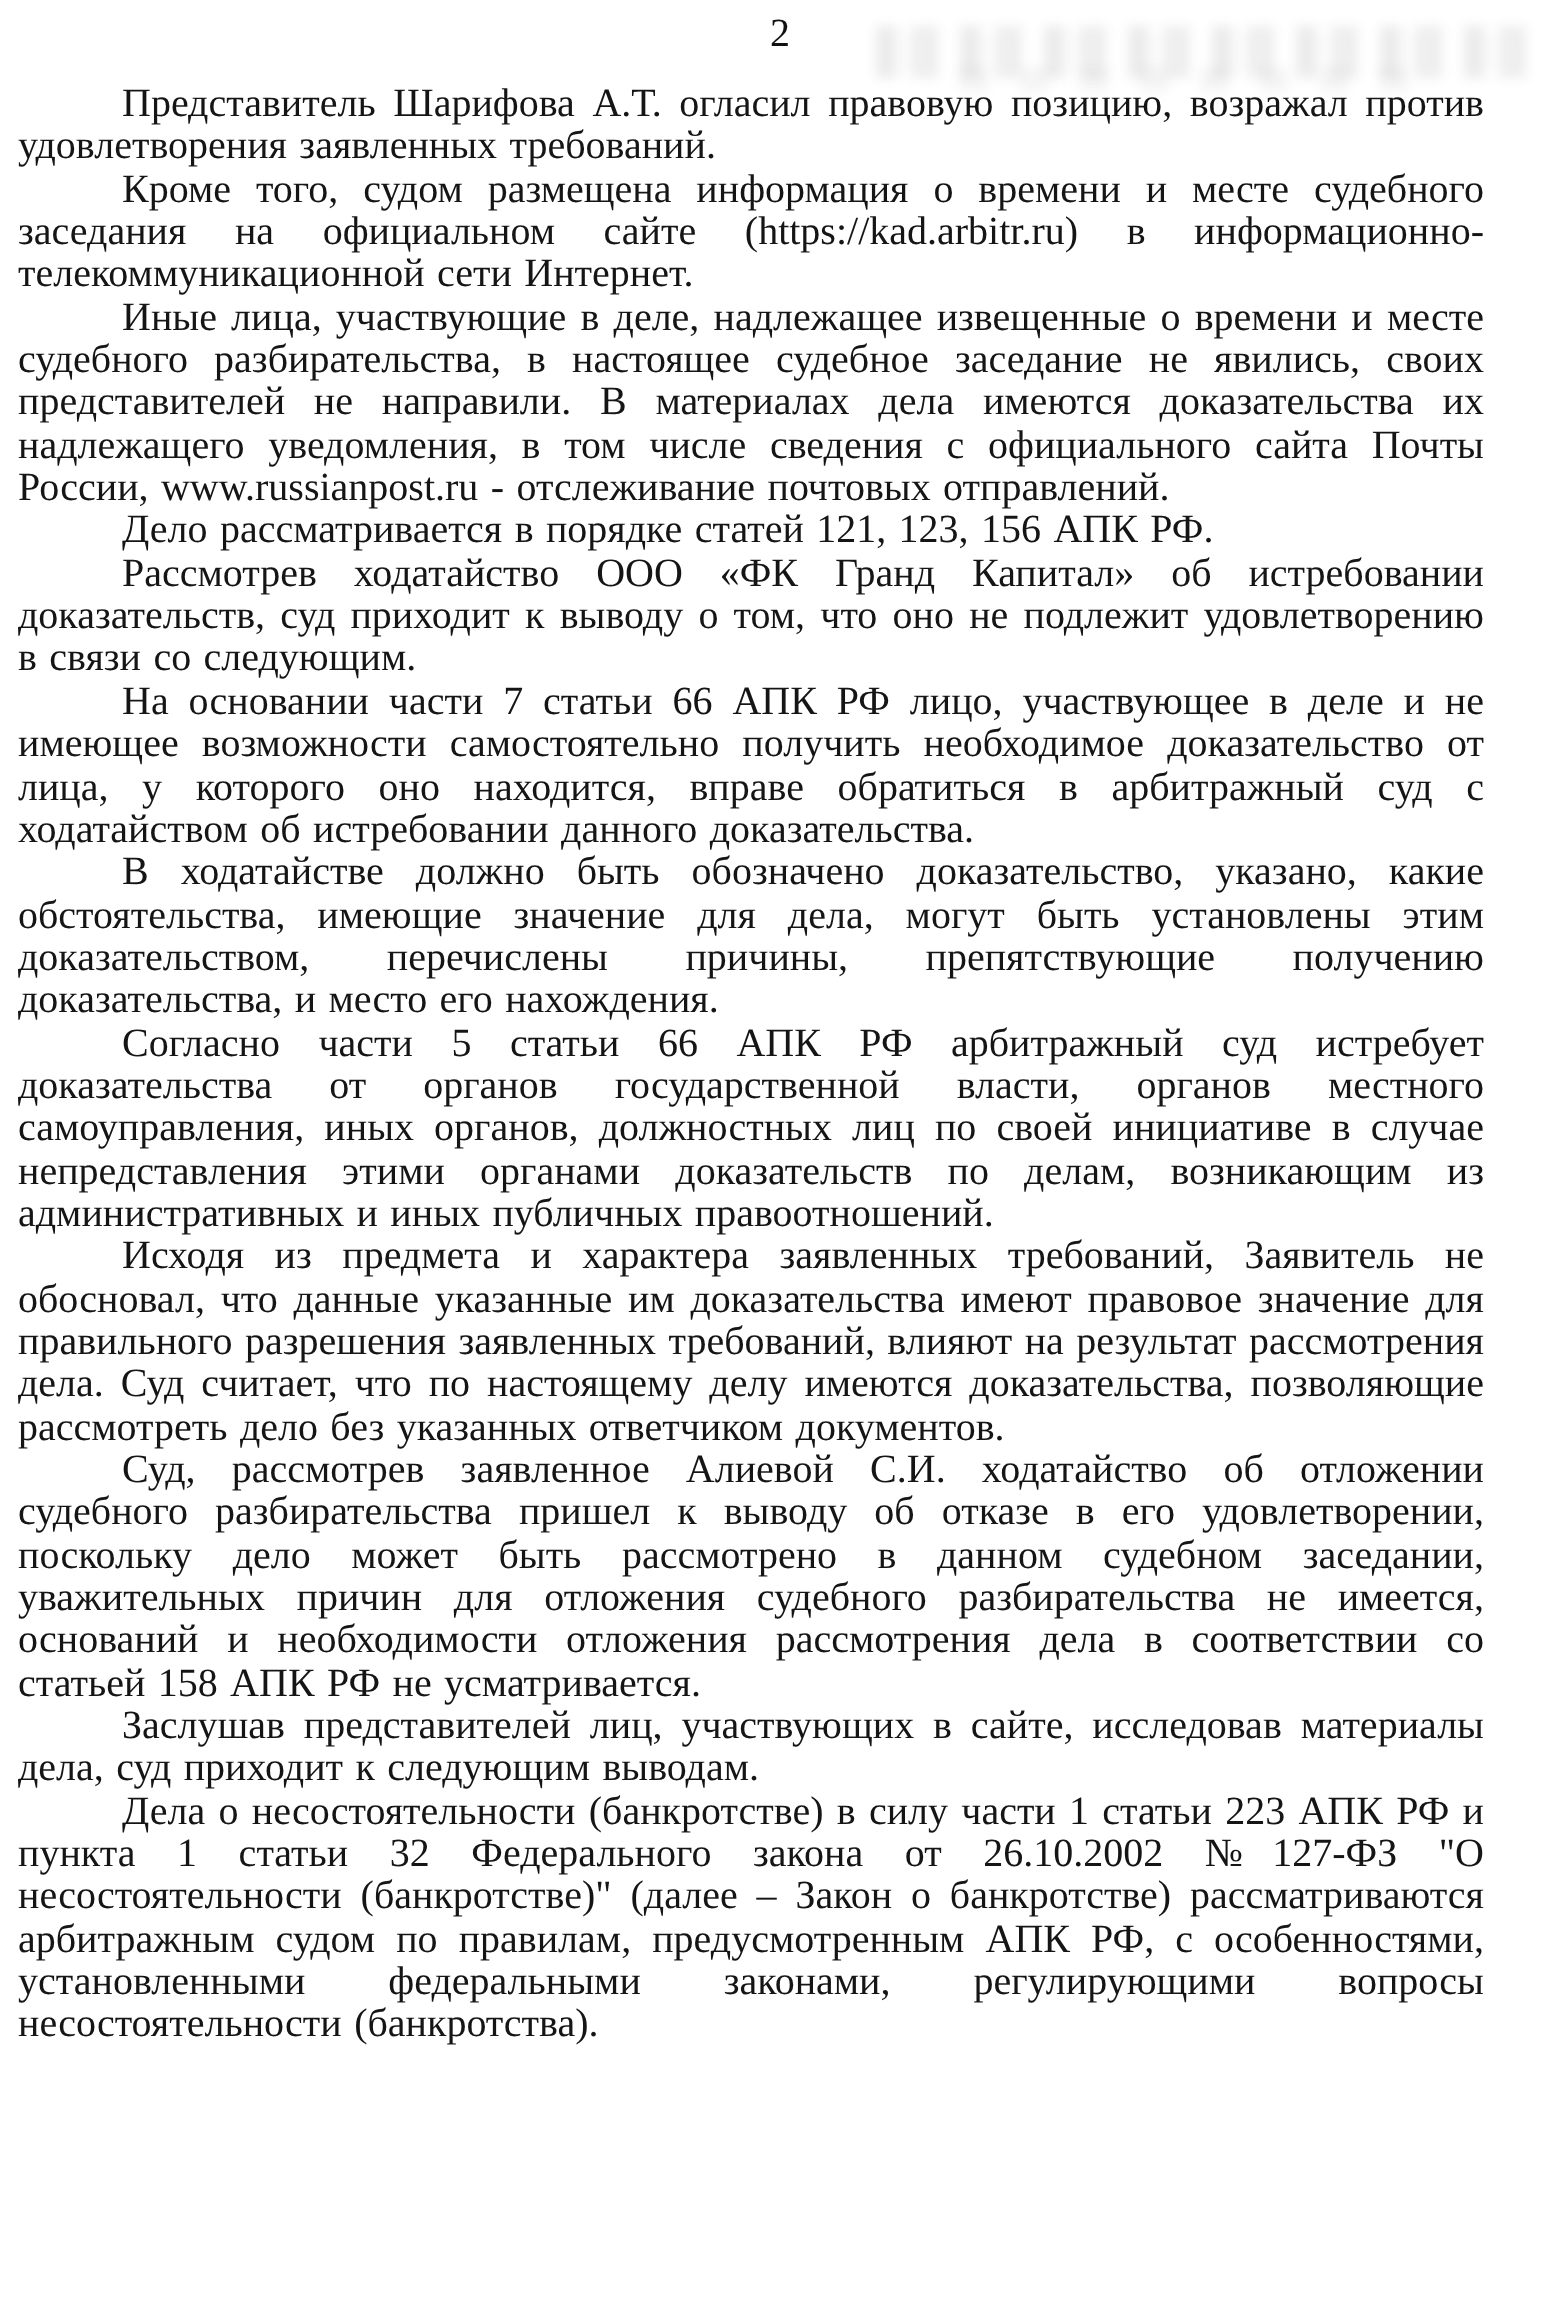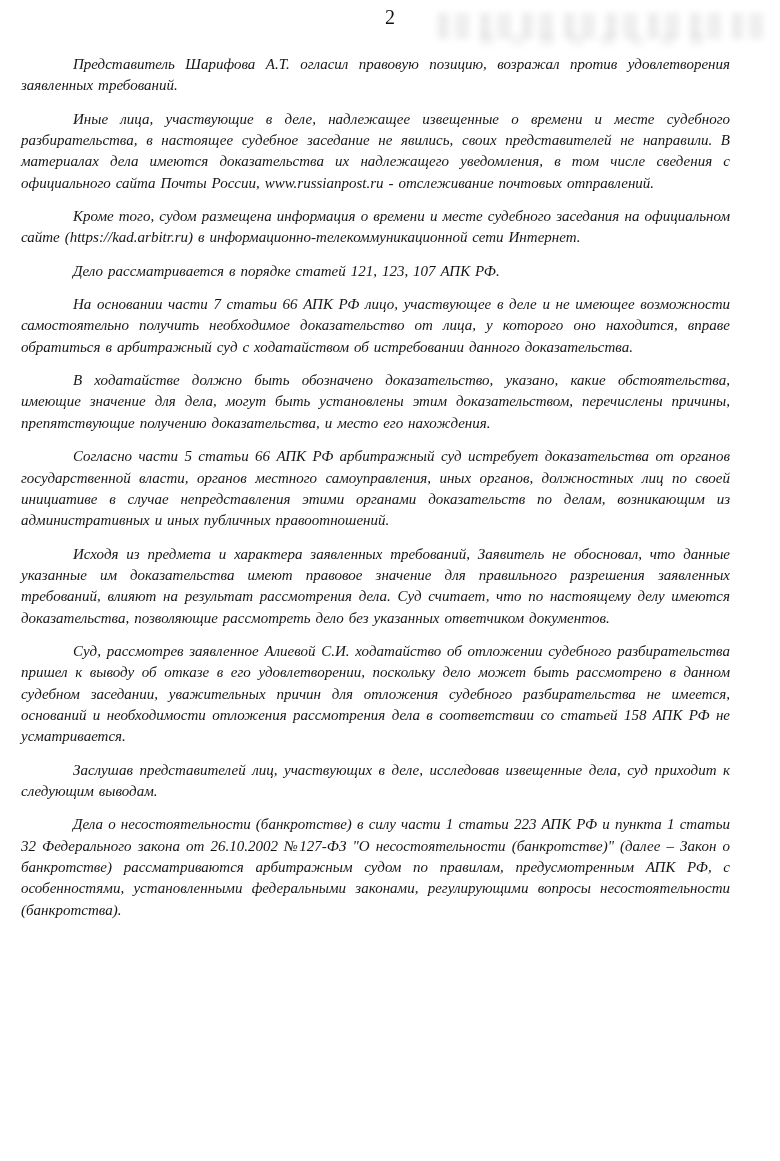--- a/index.html
+++ b/index.html
@@ -55,42 +55,42 @@
     opacity: 0.35;
     pointer-events: none;
   }
   .text-block {
     position: absolute;
     top: 42px;
     left: 9px;
     width: 733px;
   }
   .text-block p.para {
-    margin: 12px;
-    font-size: 15px;
+    margin: 0;
+    font-size: 20px;
     line-height: 21.35px;
     text-align: justify;
     text-indent: 52px;
     word-spacing: 1.2px;
-    font-style: italic;
   }
 </style>
 </head>
 <body>
 
 <div class="page">
   <div class="scan-artifact"></div>
   <div class="scan-artifact-2"></div>
   <div class="page-number">2</div>
   <div class="text-block">
       <p class="para">Представитель Шарифова А.Т. огласил правовую позицию, возражал против удовлетворения заявленных требований.</p>
+      <p class="para">Кроме того, судом размещена информация о времени и месте судебного заседания на официальном сайте (https://kad.arbitr.ru) в информационно-телекоммуникационной сети Интернет.</p>
       <p class="para">Иные лица, участвующие в деле, надлежащее извещенные о времени и месте судебного разбирательства, в настоящее судебное заседание не явились, своих представителей не направили. В материалах дела имеются доказательства их надлежащего уведомления, в том числе сведения с официального сайта Почты России, www.russianpost.ru - отслеживание почтовых отправлений.</p>
-      <p class="para">Кроме того, судом размещена информация о времени и месте судебного заседания на официальном сайте (https://kad.arbitr.ru) в информационно-телекоммуникационной сети Интернет.</p>
-      <p class="para">Дело рассматривается в порядке статей 121, 123, 107 АПК РФ.</p>
+      <p class="para">Дело рассматривается в порядке статей 121, 123, 156 АПК РФ.</p>
+      <p class="para">Рассмотрев ходатайство ООО «ФК Гранд Капитал» об истребовании доказательств, суд приходит к выводу о том, что оно не подлежит удовлетворению в связи со следующим.</p>
       <p class="para">На основании части 7 статьи 66 АПК РФ лицо, участвующее в деле и не имеющее возможности самостоятельно получить необходимое доказательство от лица, у которого оно находится, вправе обратиться в арбитражный суд с ходатайством об истребовании данного доказательства.</p>
       <p class="para">В ходатайстве должно быть обозначено доказательство, указано, какие обстоятельства, имеющие значение для дела, могут быть установлены этим доказательством, перечислены причины, препятствующие получению доказательства, и место его нахождения.</p>
       <p class="para">Согласно части 5 статьи 66 АПК РФ арбитражный суд истребует доказательства от органов государственной власти, органов местного самоуправления, иных органов, должностных лиц по своей инициативе в случае непредставления этими органами доказательств по делам, возникающим из административных и иных публичных правоотношений.</p>
       <p class="para">Исходя из предмета и характера заявленных требований, Заявитель не обосновал, что данные указанные им доказательства имеют правовое значение для правильного разрешения заявленных требований, влияют на результат рассмотрения дела. Суд считает, что по настоящему делу имеются доказательства, позволяющие рассмотреть дело без указанных ответчиком документов.</p>
       <p class="para">Суд, рассмотрев заявленное Алиевой С.И. ходатайство об отложении судебного разбирательства пришел к выводу об отказе в его удовлетворении, поскольку дело может быть рассмотрено в данном судебном заседании, уважительных причин для отложения судебного разбирательства не имеется, оснований и необходимости отложения рассмотрения дела в соответствии со статьей 158 АПК РФ не усматривается.</p>
-      <p class="para">Заслушав представителей лиц, участвующих в деле, исследовав извещенные дела, суд приходит к следующим выводам.</p>
+      <p class="para">Заслушав представителей лиц, участвующих в сайте, исследовав материалы дела, суд приходит к следующим выводам.</p>
       <p class="para">Дела о несостоятельности (банкротстве) в силу части 1 статьи 223 АПК РФ и пункта 1 статьи 32 Федерального закона от 26.10.2002 №127-ФЗ "О несостоятельности (банкротстве)" (далее – Закон о банкротстве) рассматриваются арбитражным судом по правилам, предусмотренным АПК РФ, с особенностями, установленными федеральными законами, регулирующими вопросы несостоятельности (банкротства).</p>
     </div>
 </div>
 
 </body></html>

